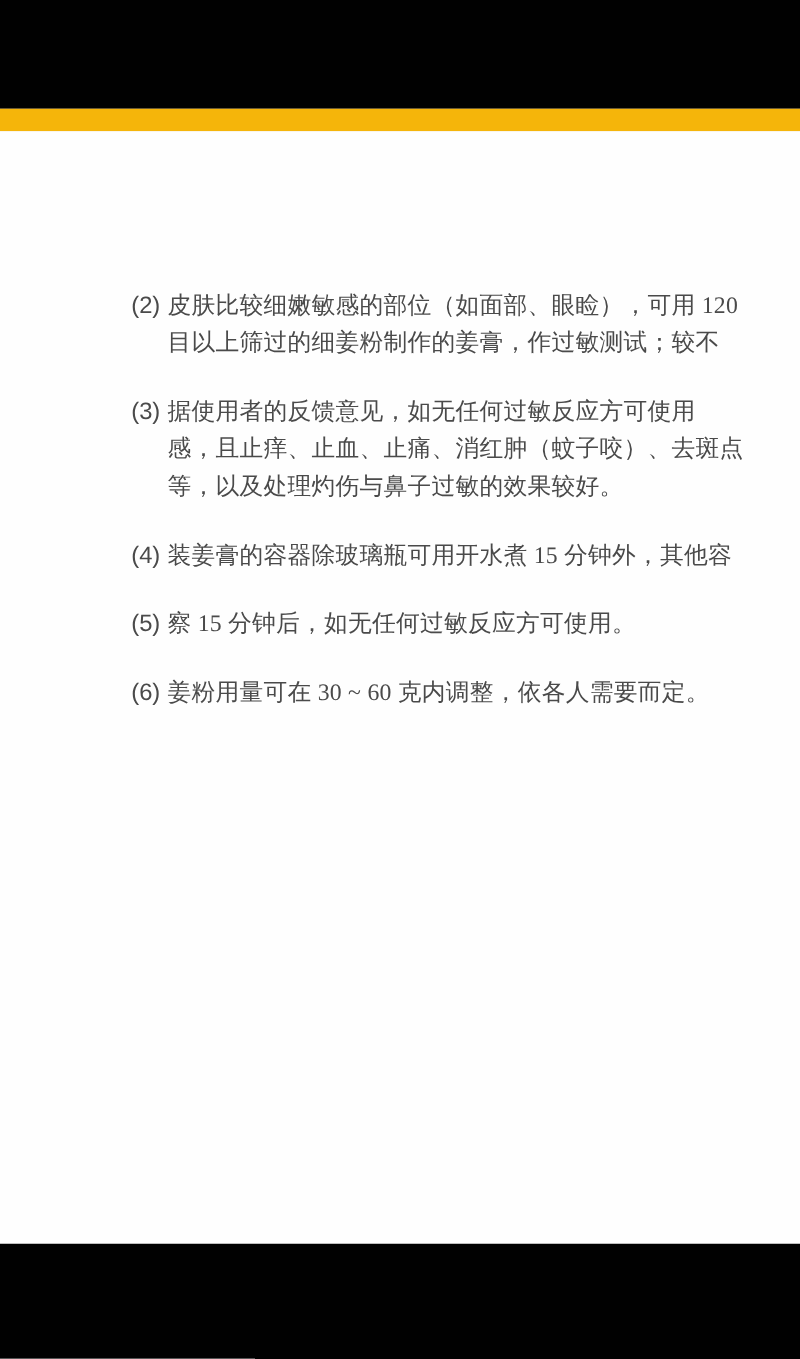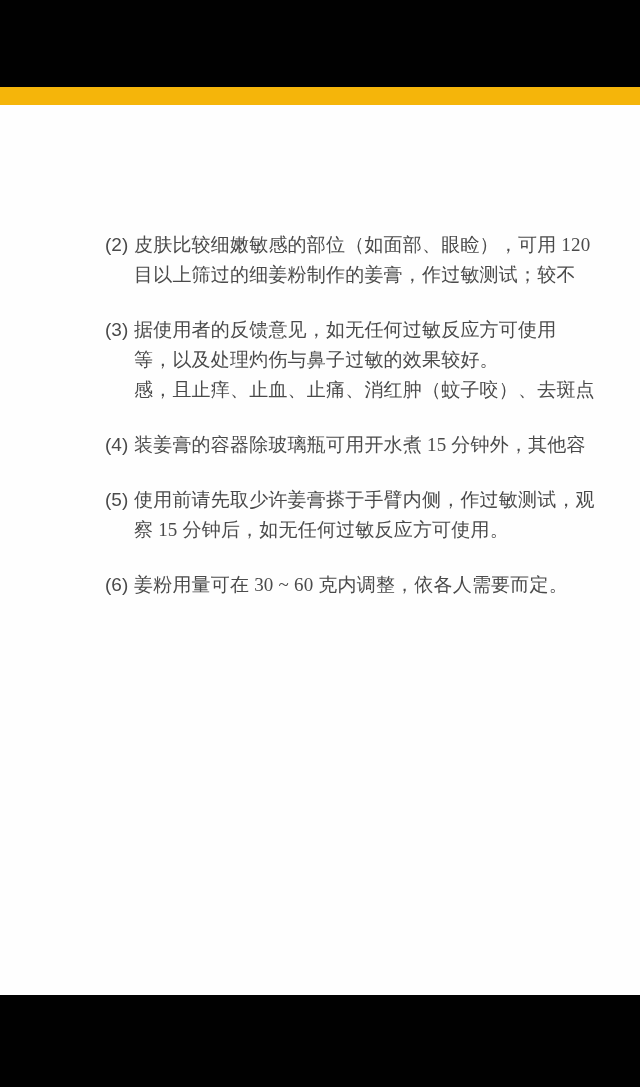--- a/index.html
+++ b/index.html
@@ -95,36 +95,35 @@
         <div class="lines">
           <div class="line">皮肤比较细嫩敏感的部位（如面部、眼睑），可用 120</div>
           <div class="line">目以上筛过的细姜粉制作的姜膏，作过敏测试；较不</div>
         </div>
       </div>
 
       <div class="list-item">
         <span class="marker">(3)</span>
         <div class="lines">
           <div class="line">据使用者的反馈意见，如无任何过敏反应方可使用</div>
+          <div class="line">感，且止痒、止血、止痛、消红肿（蚊子咬）、去斑点</div>
           <div class="line">等，以及处理灼伤与鼻子过敏的效果较好。</div>
-          <div class="line">感，且止痒、止血、止痛、消红肿（蚊子咬）、去斑点</div>
         </div>
       </div>
 
       <div class="list-item">
         <span class="marker">(4)</span>
         <div class="lines">
           <div class="line">装姜膏的容器除玻璃瓶可用开水煮 15 分钟外，其他容</div>
         </div>
       </div>
 
       <div class="list-item">
         <span class="marker">(5)</span>
         <div class="lines">
-          <div class="line">使用前请先取少许姜膏搽于手臂内侧，作过敏测试，观</div>
           <div class="line">察 15 分钟后，如无任何过敏反应方可使用。</div>
         </div>
       </div>
 
       <div class="list-item">
         <span class="marker">(6)</span>
         <div class="lines">
           <div class="line">姜粉用量可在 30 ~ 60 克内调整，依各人需要而定。</div>
         </div>
       </div>

